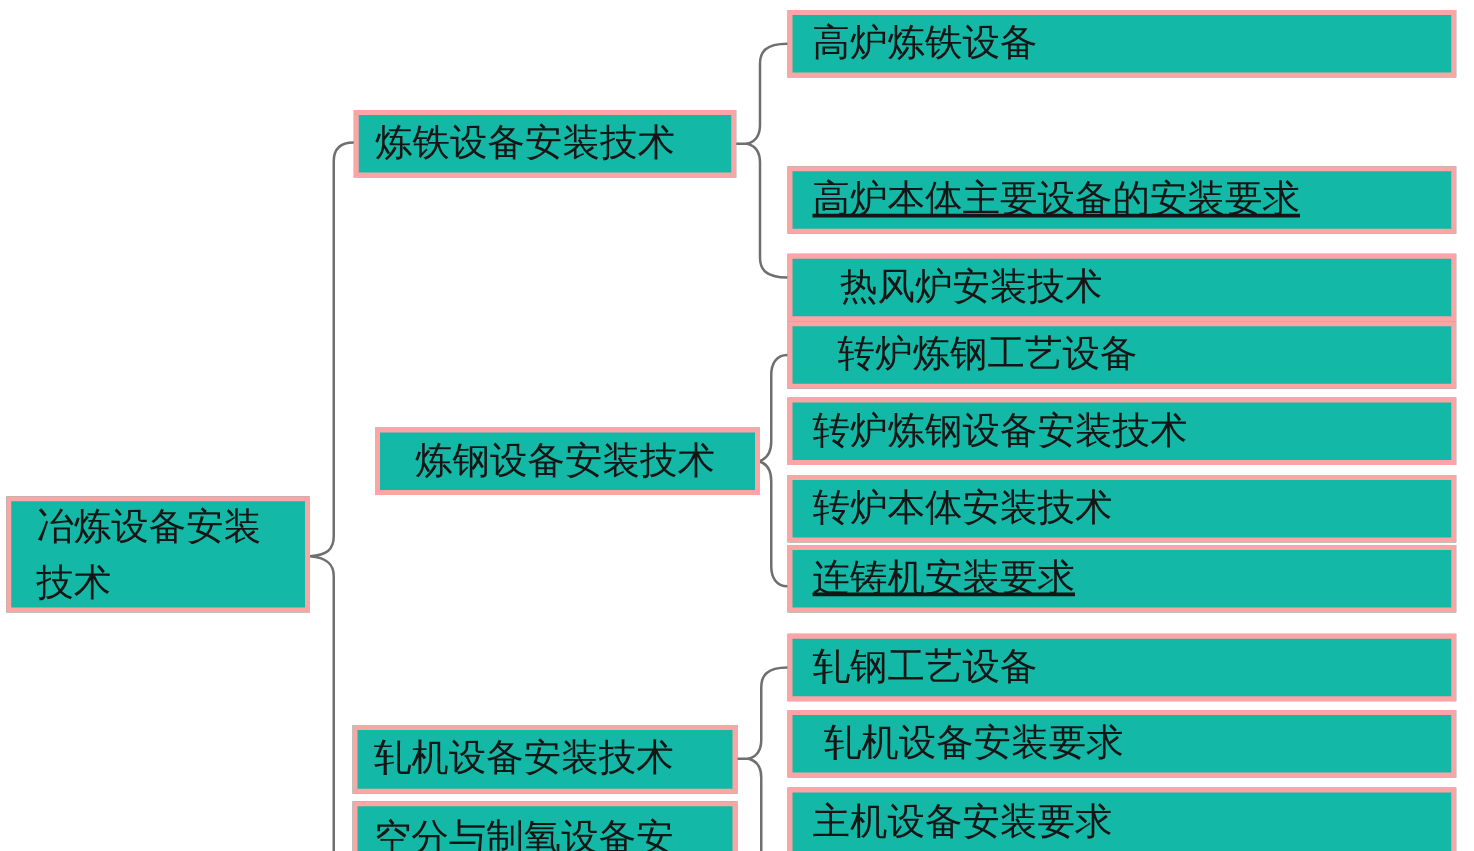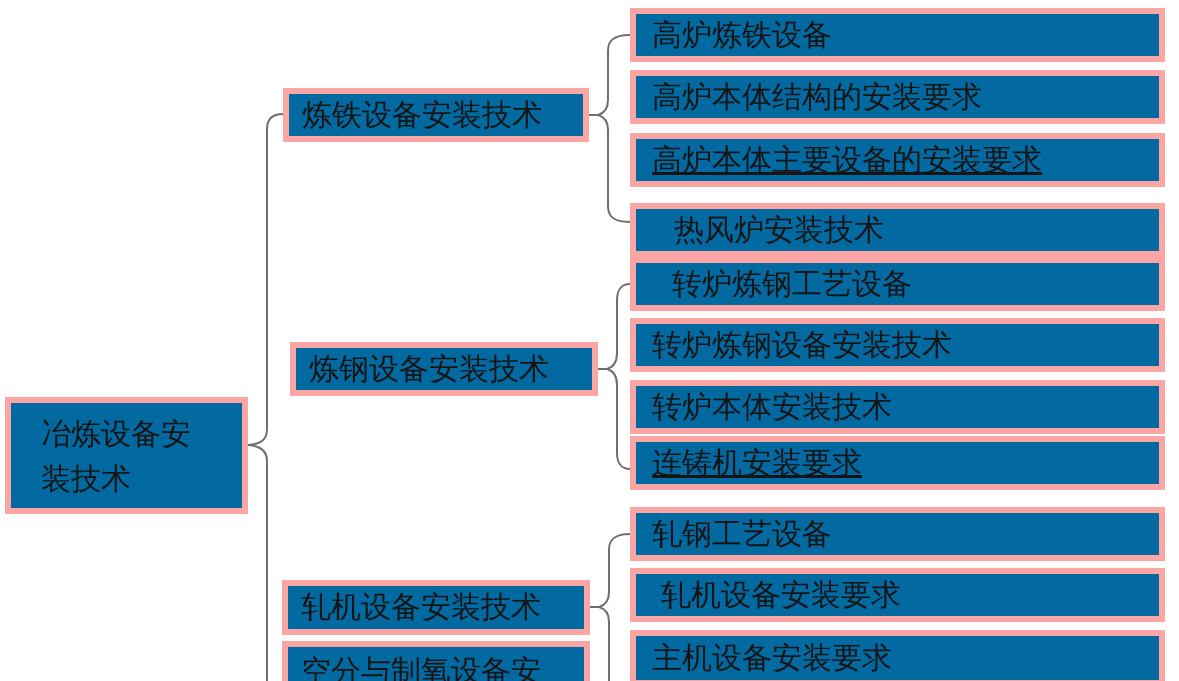--- a/index.html
+++ b/index.html
@@ -24,44 +24,44 @@
   .wires path {
     fill: none;
     stroke: #6f6f6f;
     stroke-width: 2;
     stroke-linecap: round;
   }
   .node {
     position: absolute;
     z-index: 1;
     box-sizing: border-box;
-    background: #0369a1;
-    border: 6px solid #fca5a5;
+    background: #14b8a6;
+    border: 4px solid #fca5a5;
     color: #151515;
     font-size: 30px;
     line-height: 1.15;
     display: flex;
     align-items: center;
     white-space: nowrap;
   }
   .node span { display: block; }
 
   
   #n-root {
-    left: 5px; top: 397px; width: 243px; height: 117px;
-    padding: 4px 34px 4px 30px;
+    left: 5px; top: 397px; width: 243px; height: 93px;
+    padding: 4px 34px 4px 20px;
     line-height: 45px;
     white-space: normal;
     word-break: break-all;
     align-items: center;
   }
 
   
   #n-b0 { left: 283px; top: 88px;  width: 306px; height: 54px; padding-left: 13px; }
-  #n-b1 { left: 290px; top: 342px; width: 308px; height: 54px; padding-left: 13px; }
+  #n-b1 { left: 300px; top: 342px; width: 308px; height: 54px; padding-left: 28px; }
   #n-b2 { left: 282px; top: 580px; width: 308px; height: 55px; padding-left: 13px; }
   #n-b3 { left: 282px; top: 641px; width: 308px; height: 60px; padding-left: 13px; }
 
   
   .leaf { left: 630px; width: 535px; height: 54px; padding-left: 16px; }
   #n-l0  { top: 8px;   }
   #n-l1  { top: 70px;  }
   #n-l2  { top: 133px; text-decoration: underline; }
   #n-l3  { top: 203px; padding-left: 38px; }
   #n-l4  { top: 257px; padding-left: 36px; }
@@ -107,23 +107,20 @@
   <div class="node" id="n-b2">
     <span>轧机设备安装技术</span>
   </div>
   <div class="node" id="n-b3">
     <span>空分与制氧设备安</span>
   </div>
 
   <div class="node leaf" id="n-l0">
     <span>高炉炼铁设备</span>
   </div>
-  <div class="node leaf" id="n-l1">
-    <span>高炉本体结构的安装要求</span>
-  </div>
   <div class="node leaf" id="n-l2">
     <span>高炉本体主要设备的安装要求</span>
   </div>
   <div class="node leaf" id="n-l3">
     <span>热风炉安装技术</span>
   </div>
 
   <div class="node leaf" id="n-l4">
     <span>转炉炼钢工艺设备</span>
   </div>

